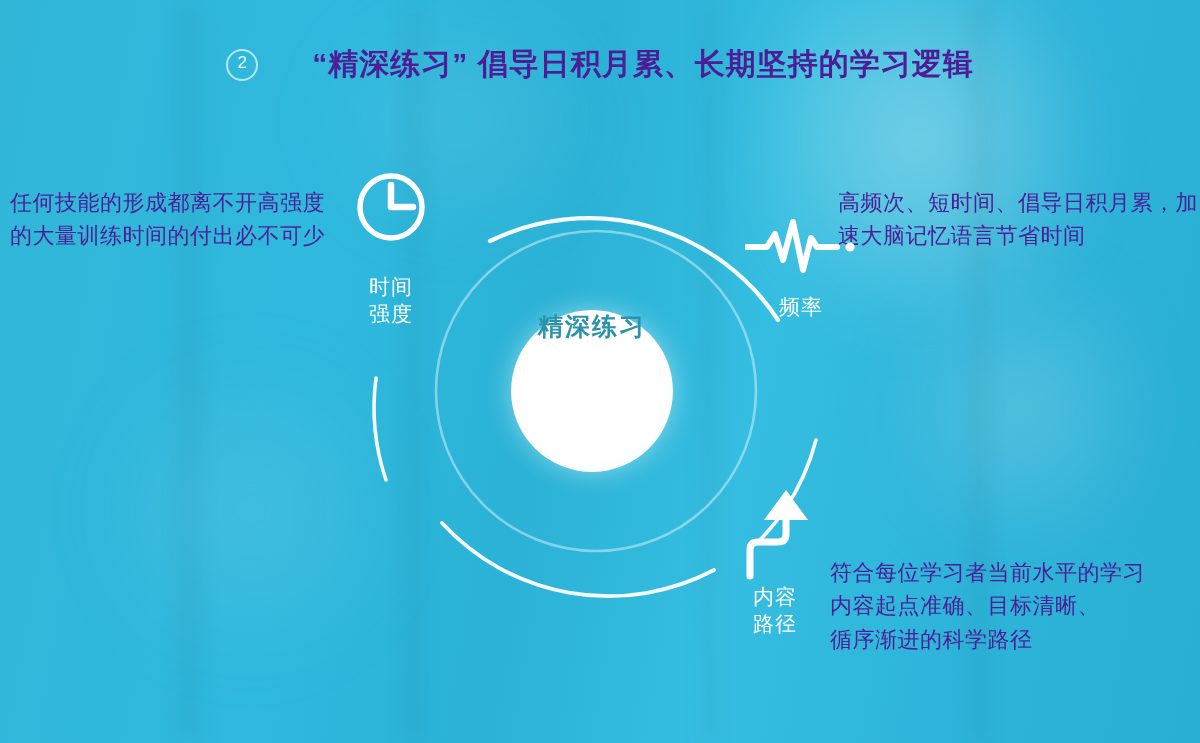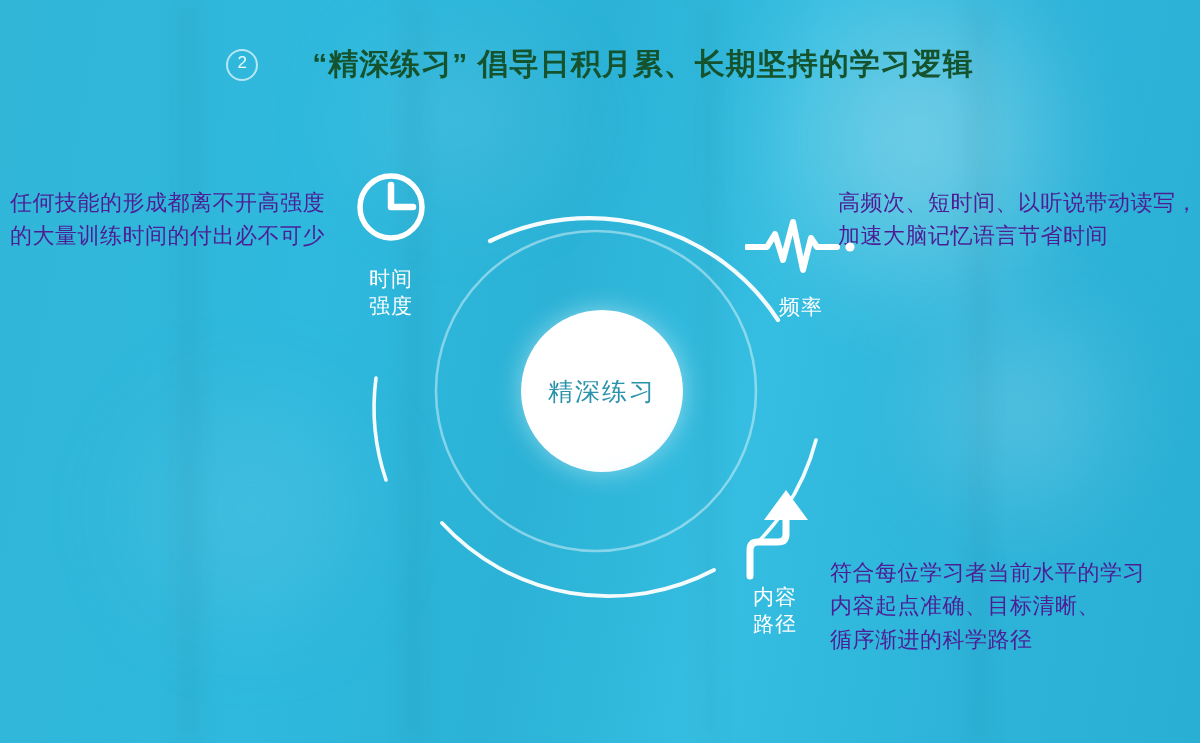--- a/index.html
+++ b/index.html
@@ -87,21 +87,21 @@
     border: 2px solid rgba(205,238,248,0.85);
     border-radius: 50%;
     color: #eafaff;
     font-size: 17px;
     line-height: 24px;
     text-align: center;
     font-weight: 400;
     flex: 0 0 auto;
   }
   .title-text {
-    color: #14532d;
+    color: #4c1d95;
     font-size: 30px;
     font-weight: bold;
     letter-spacing: 1px;
     white-space: nowrap;
     margin-left: 44px;
   }
 
   
   .ring-wrap {
     position: absolute;
@@ -113,30 +113,31 @@
   .ring-svg {
     position: absolute;
     left: 0; top: 0;
     width: 530px; height: 490px;
     overflow: visible;
   }
 
   
   .center-circle {
     position: absolute;
-    left: 191px;
+    left: 181px;
     top: 160px;
     width: 162px;
     height: 162px;
     border-radius: 50%;
     background: radial-gradient(circle at 45% 40%, #ffffff 62%, #f4fcff 88%, #e7f7fc 100%);
     box-shadow: 0 0 26px rgba(255,255,255,0.45);
     display: flex;
-    align-items: center;
+    align-items: flex-start;
     justify-content: center;
+    font-weight: bold;
   }
   .center-label {
     color: #2a93ab;
     font-size: 25px;
     letter-spacing: 2px;
     white-space: nowrap;
   }
 
   
   .node {
@@ -159,21 +160,21 @@
   }
 
   .node-time      { left: 352px; top: 168px; }
   .node-frequency { left: 745px; top: 216px; }
   .node-method    { left: 352px; top: 487px; }
   .node-content   { left: 738px; top: 488px; justify-content: space-between; }
   .node-content .node-label { margin-top: 4px; }
   .node-frequency .node-label { margin-top: 16px; }
 
   
-  .node-time .node-label   { margin-top: 20px; }
+  .node-time .node-label   { margin-top: 28px; }
   .node-method .node-label { margin-top: 14px; }
 
   
   .desc {
     position: absolute;
     color: #4c1d95;
     font-size: 22px;
     line-height: 1.52;
     letter-spacing: 0.5px;
     white-space: pre-line;
@@ -199,21 +200,21 @@
     <div class="bg-band" style="left:700px;width:18px;"></div>
     <div class="bg-band" style="left:968px;width:22px;"></div>
   </div>
 
   <div class="title-row">
     <div class="title-badge">2</div>
     <div class="title-text">“精深练习” 倡导日积月累、长期坚持的学习逻辑</div>
   </div>
 
   <div class="desc desc-top-left">任何技能的形成都离不开高强度的大量训练时间的付出必不可少</div>
-  <div class="desc desc-top-right">高频次、短时间、以听说带动读写，加速大脑记忆语言节省时间</div>
+  <div class="desc desc-top-right">高频次、短时间、倡导日积月累，加速大脑记忆语言节省时间</div>
   <div class="desc desc-bottom-right">符合每位学习者当前水平的学习
 内容起点准确、目标清晰、
 循序渐进的科学路径</div>
 
   <div class="ring-wrap">
 
     <svg class="ring-svg" viewBox="0 0 530 490">
 
       <g fill="none" stroke="#ffffff" stroke-linecap="round" opacity="0.95">
 

